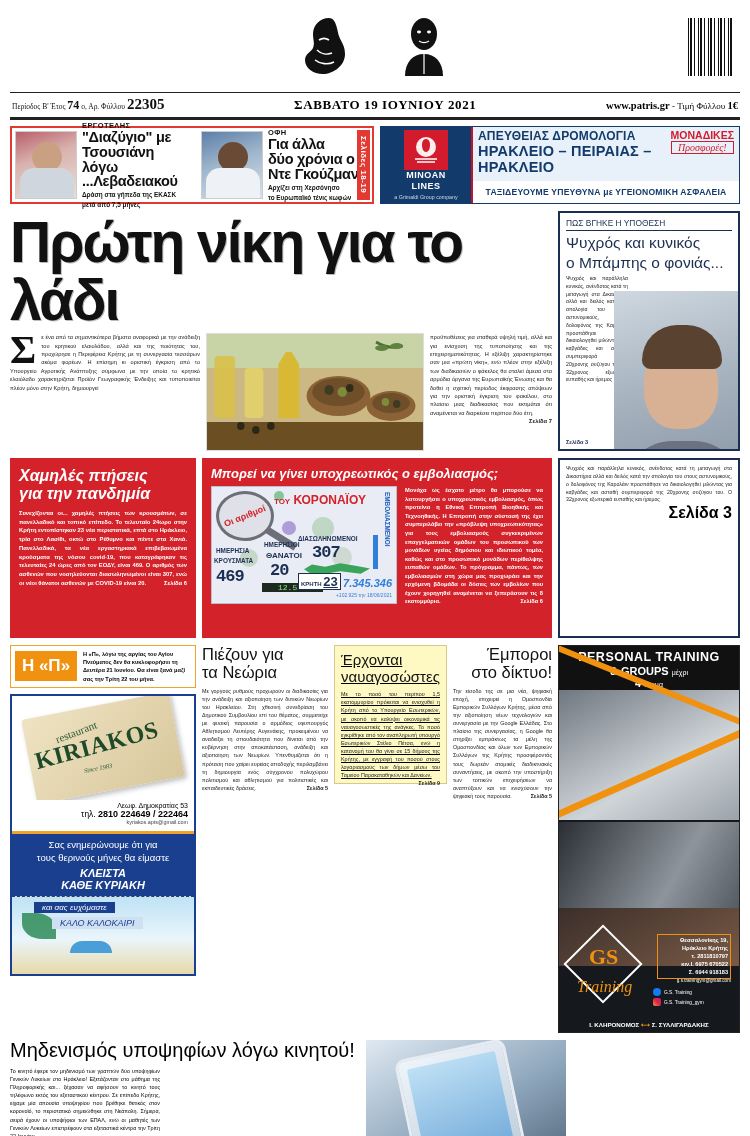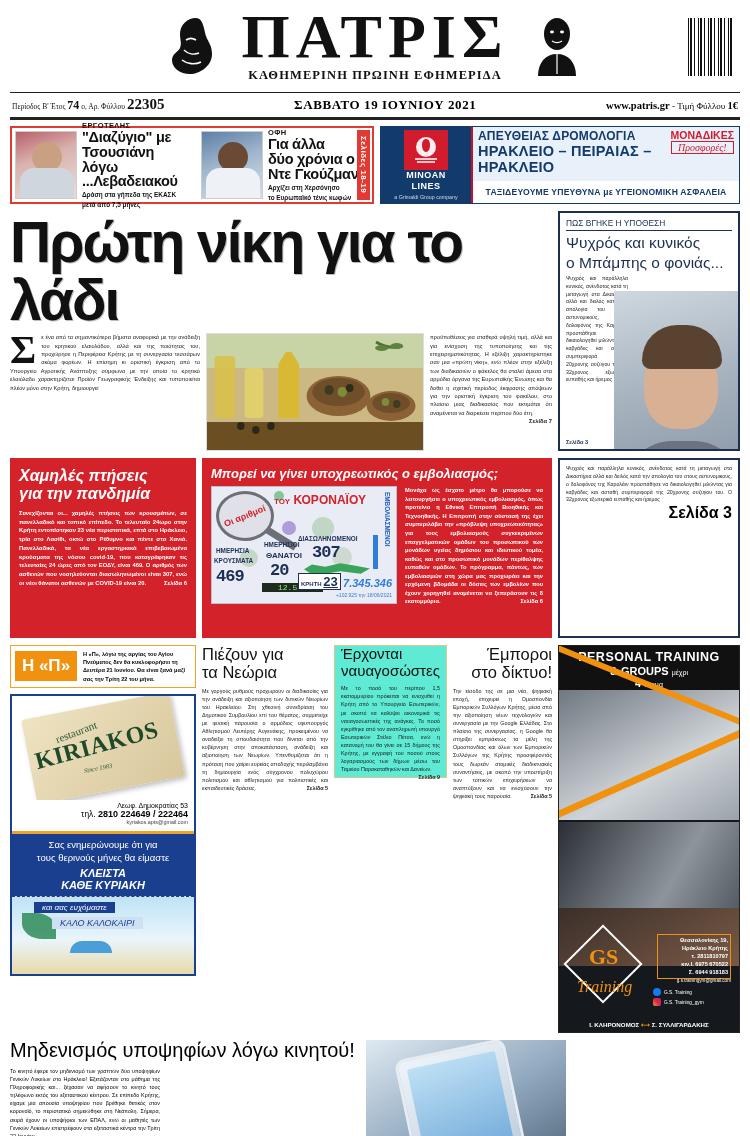--- a/index.html
+++ b/index.html
@@ -150,21 +150,21 @@
   .ks-ban2 { position:absolute; left:40px; top:20px; background:#cfe0f2; color:#1b3f8f; font-size:9px; font-style:italic; padding:1px 8px; }
   .ks-umb { position:absolute; left:58px; top:44px; width:42px; height:12px; background:#4a9fd8; border-radius:20px 20px 0 0; }
   .ks-tree { position:absolute; left:10px; top:16px; width:34px; height:26px; background:#2e8b57; border-radius:0 60% 0 60%; opacity:.85; }
 
   .low-col2 { flex:0 0 126px; }
   .art-head { font-size:16.5px; line-height:1.1; color:#111; }
   .art-body { font-size:5.4px; line-height:1.5; text-align:justify; margin-top:5px; color:#1a1a1a; }
   .art-page { font-weight:bold; float:right; }
 
   .low-col3 { flex:0 0 108px; }
-  .yellow-box { background:#5eead4; border:1px solid #d9c888; padding:0 6px 4px 6px; }
+  .yellow-box { background:#fef9c3; border:1px solid #d9c888; padding:6px 6px 4px 6px;text-decoration:underline; }
 
   .low-col4 { flex:1; }
   .low-col5 { flex:0 0 182px; }
   .gym-ad { border:1px solid #222; height:388px; background:#15181c; position:relative; overflow:hidden; }
   .gym-top { position:absolute; top:0; left:0; right:0; height:46px; background:#111; }
   .gym-t1 { position:absolute; top:4px; left:0; right:0; text-align:center; color:#fff; font-weight:bold; font-size:12.5px; letter-spacing:.5px; }
   .gym-t2 { position:absolute; top:19px; left:0; right:0; text-align:center; color:#fff; font-weight:bold; font-size:11px; }
   .gym-t2 small { font-size:7px; font-weight:normal; }
   .gym-t3 { position:absolute; top:31px; left:0; right:0; text-align:center; color:#fff; font-weight:bold; font-size:11px; }
   .gym-t3 small { font-size:7px; font-weight:normal; }
@@ -200,24 +200,20 @@
 
   <div class="masthead">
     <div class="mast-face" style="margin-right:22px;">
       <svg width="54" height="62" viewBox="0 0 54 62">
           <path d="M30 4c-9 0-16 7-16 16 0 6 2 9 0 14-2 4-8 6-8 12 0 8 8 14 18 14s22-8 22-20c0-9-4-12-6-18-2-7-3-18-10-18z" fill="#111"></path>
           <path d="M20 26c3-2 7-2 10 0" stroke="#fff" stroke-width="1.6" fill="none"></path>
           <path d="M18 36c4 4 10 5 15 3" stroke="#fff" stroke-width="1.6" fill="none"></path>
           <path d="M16 46c5 4 13 5 19 2" stroke="#fff" stroke-width="1.6" fill="none"></path>
         </svg>
     </div>
-    <div class="mast-center">
-      <div class="mast-title">ΠΑΤΡΙΣ</div>
-      <div class="mast-sub">ΚΑΘΗΜΕΡΙΝΗ ΠΡΩΙΝΗ ΕΦΗΜΕΡΙΔΑ</div>
-    </div>
     <div class="mast-face" style="margin-left:22px;">
       <svg width="54" height="62" viewBox="0 0 54 62">
           <ellipse cx="27" cy="20" rx="13" ry="16" fill="#111"></ellipse>
           <path d="M8 62c0-14 8-22 19-22s19 8 19 22z" fill="#111"></path>
           <ellipse cx="22" cy="18" rx="2" ry="1.4" fill="#fff"></ellipse>
           <ellipse cx="32" cy="18" rx="2" ry="1.4" fill="#fff"></ellipse>
           <path d="M22 27c3 2 7 2 10 0" stroke="#fff" stroke-width="1.2" fill="none"></path>
           <path d="M27 40v20" stroke="#fff" stroke-width="1.2"></path>
         </svg>
     </div>

